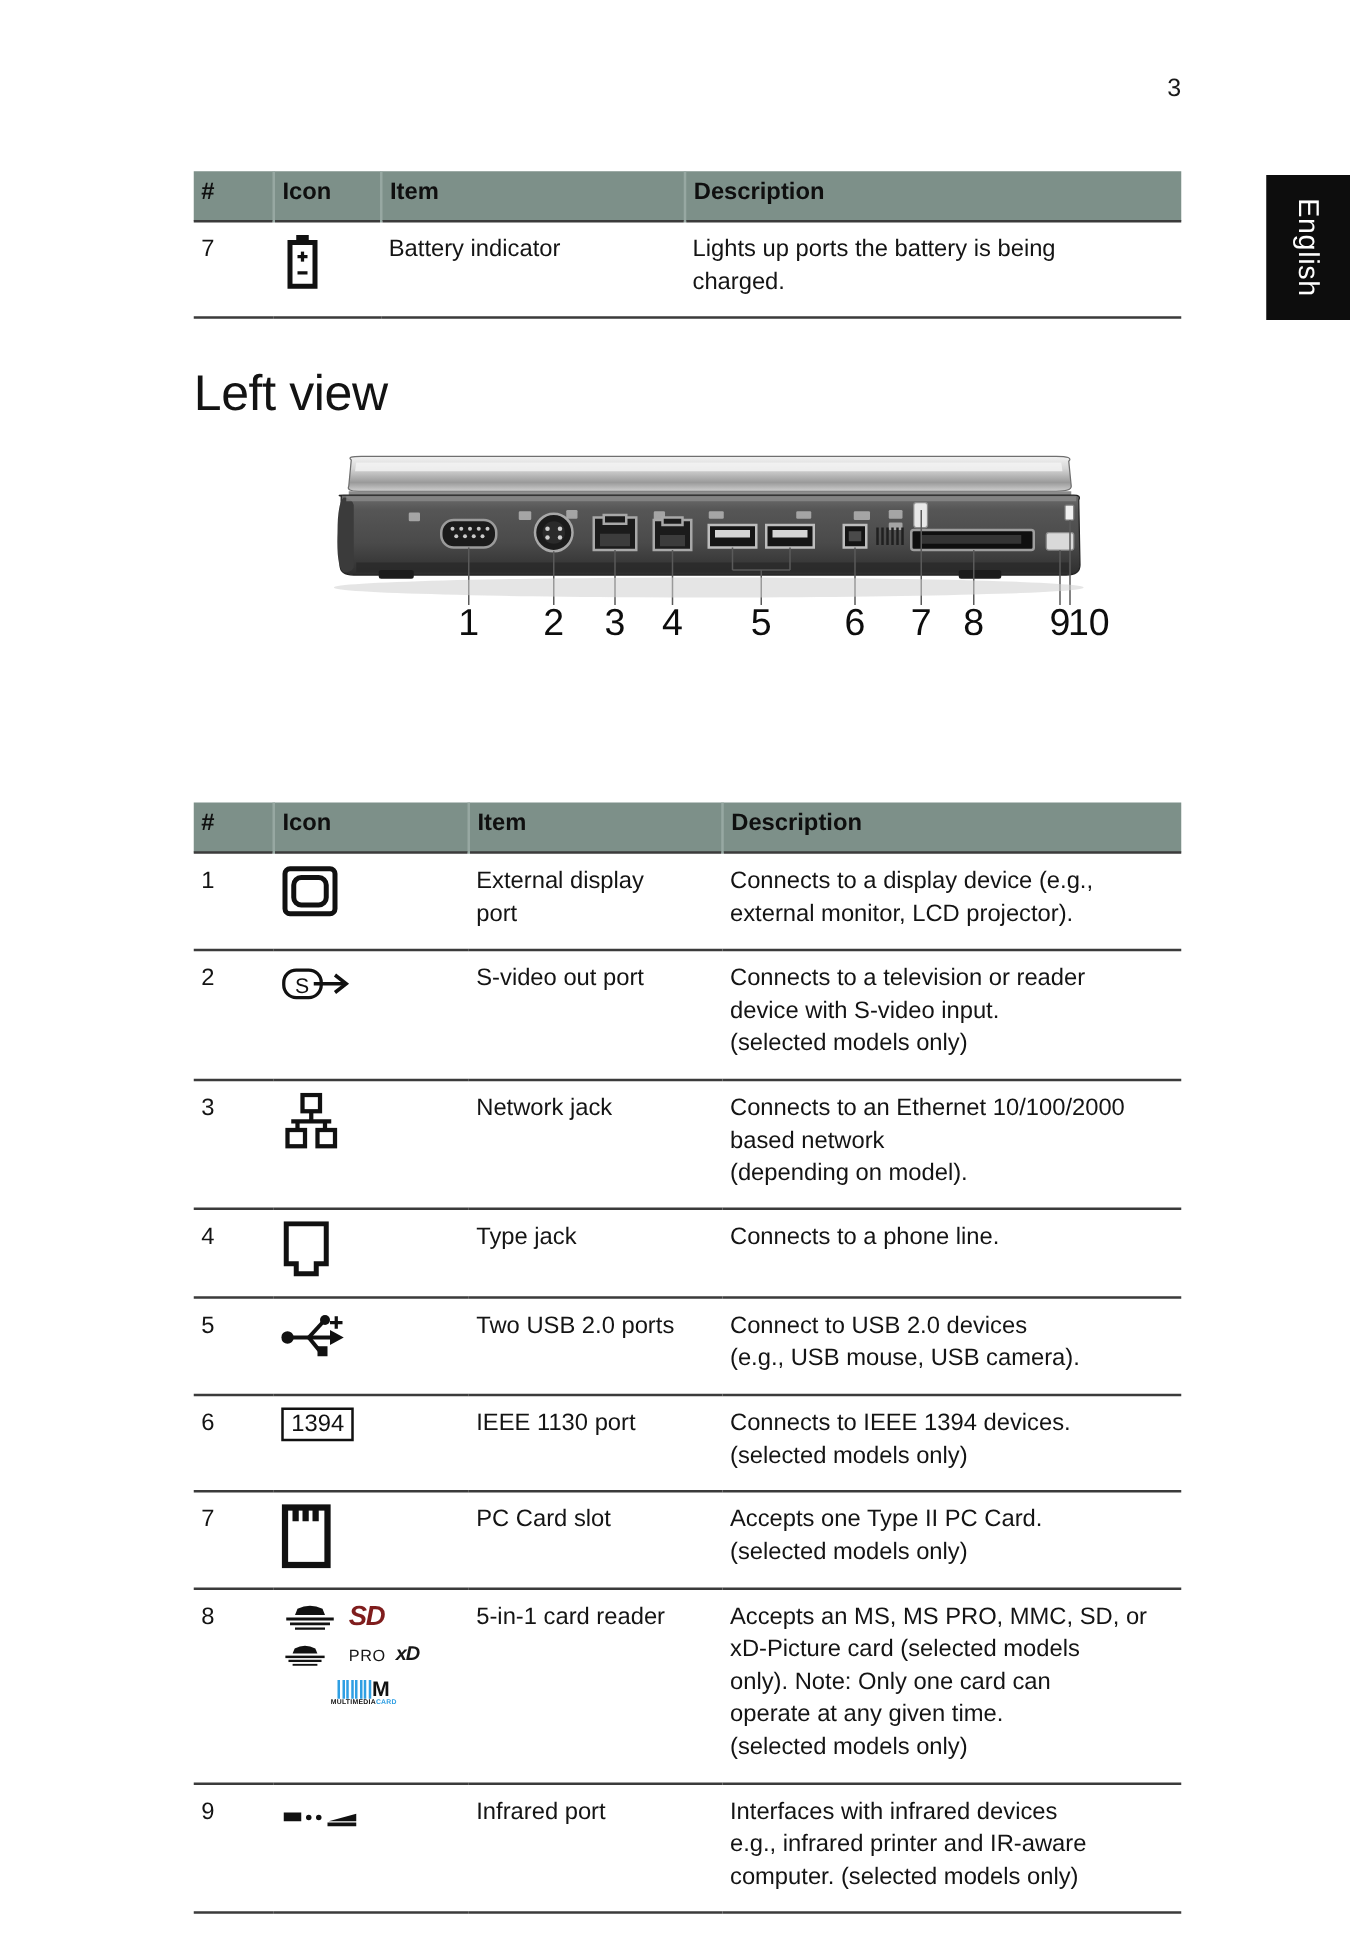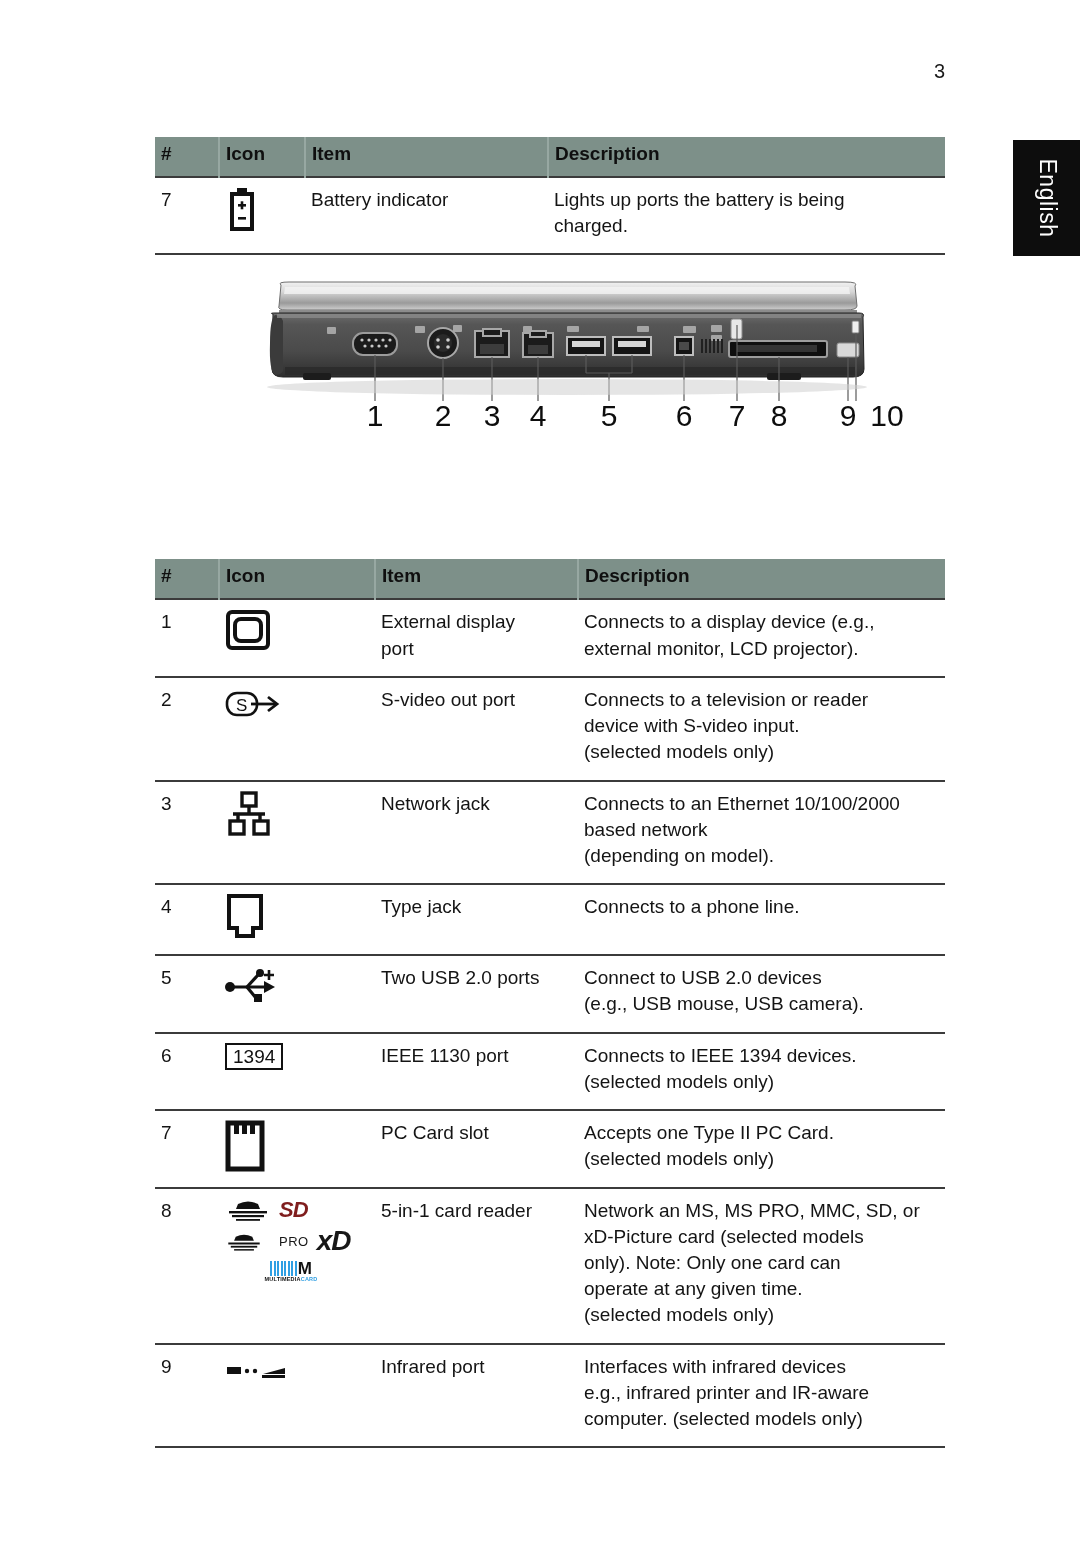--- a/index.html
+++ b/index.html
@@ -145,21 +145,21 @@
     color: #7f1d1d;
     font-weight: bold;
     font-style: italic;
     font-size: 22px;
     letter-spacing: -1px;
   }
   .xd-logo {
     color: #171717;
     font-weight: bold;
     font-style: italic;
-    font-size: 28px;
+    font-size: 16px;
     letter-spacing: -1px;
   }
   .pro-text {
     font-size: 13px;
     font-weight: normal;
     color: #171717;
     letter-spacing: 0.5px;
   }
   .mmc-logo { display: flex; flex-direction: column; align-items: center; }
   .mmc-top { display: flex; align-items: flex-end; gap: 1px; }
@@ -210,20 +210,21 @@
         </td>
         <td class="col-item">Battery indicator</td>
         <td class="col-desc">
           <span class="desc-line">Lights up ports the battery is being</span>
           <span class="desc-line">charged.</span>
         </td>
       </tr>
     </tbody>
   </table>
 
+  <h1 class="section-heading" style="margin-top:38px">Left view</h1>
 
   <div class="figure" style="margin-top:26px">
     <svg width="600" height="122" viewBox="0 0 600 122" style="margin-left:112px">
       <defs>
         <linearGradient id="lidg" x1="0" y1="0" x2="0" y2="1">
           <stop offset="0" stop-color="#f2f2f2"></stop>
           <stop offset="0.35" stop-color="#d6d6d6"></stop>
           <stop offset="0.75" stop-color="#9a9a9a"></stop>
           <stop offset="1" stop-color="#cfcfcf"></stop>
         </linearGradient>
@@ -357,21 +358,21 @@
     <div class="callouts" style="position:absolute; left:112px; top:118px; width:600px;">
       <span class="callout" style="left:108px">1</span>
       <span class="callout" style="left:176px">2</span>
       <span class="callout" style="left:225px">3</span>
       <span class="callout" style="left:271px">4</span>
       <span class="callout" style="left:342px">5</span>
       <span class="callout" style="left:417px">6</span>
       <span class="callout" style="left:470px">7</span>
       <span class="callout" style="left:512px">8</span>
       <span class="callout" style="left:581px">9</span>
-      <span class="callout" style="left:620px">10</span>
+      <span class="callout" style="left:604px">10</span>
     </div>
   </div>
 
   <table class="spec" style="margin-top:78px">
     <thead>
       <tr>
         <th style="width:57px">#</th>
         <th style="width:148px">Icon</th>
         <th style="width:195px">Item</th>
         <th>Description</th>
@@ -566,21 +567,21 @@
                 </span>
                 <span class="mmc-sub"><span class="a">MULTIMEDIA</span><span class="b">CARD</span></span>
               </span>
             </div>
           </div>
         </td>
         <td class="col-item">
           <span class="desc-line">5-in-1 card reader</span>
         </td>
         <td class="col-desc">
-          <span class="desc-line">Network an MS, MS PRO, MMC, SD, or</span>
+          <span class="desc-line">Accepts an MS, MS PRO, MMC, SD, or</span>
           <span class="desc-line">xD-Picture card (selected models</span>
           <span class="desc-line">only). Note: Only one card can</span>
           <span class="desc-line">operate at any given time.</span>
           <span class="desc-line">(selected models only)</span>
         </td>
       </tr>
 
       <tr class="last-rule">
         <td class="col-num">9</td>
         <td class="col-icon">

